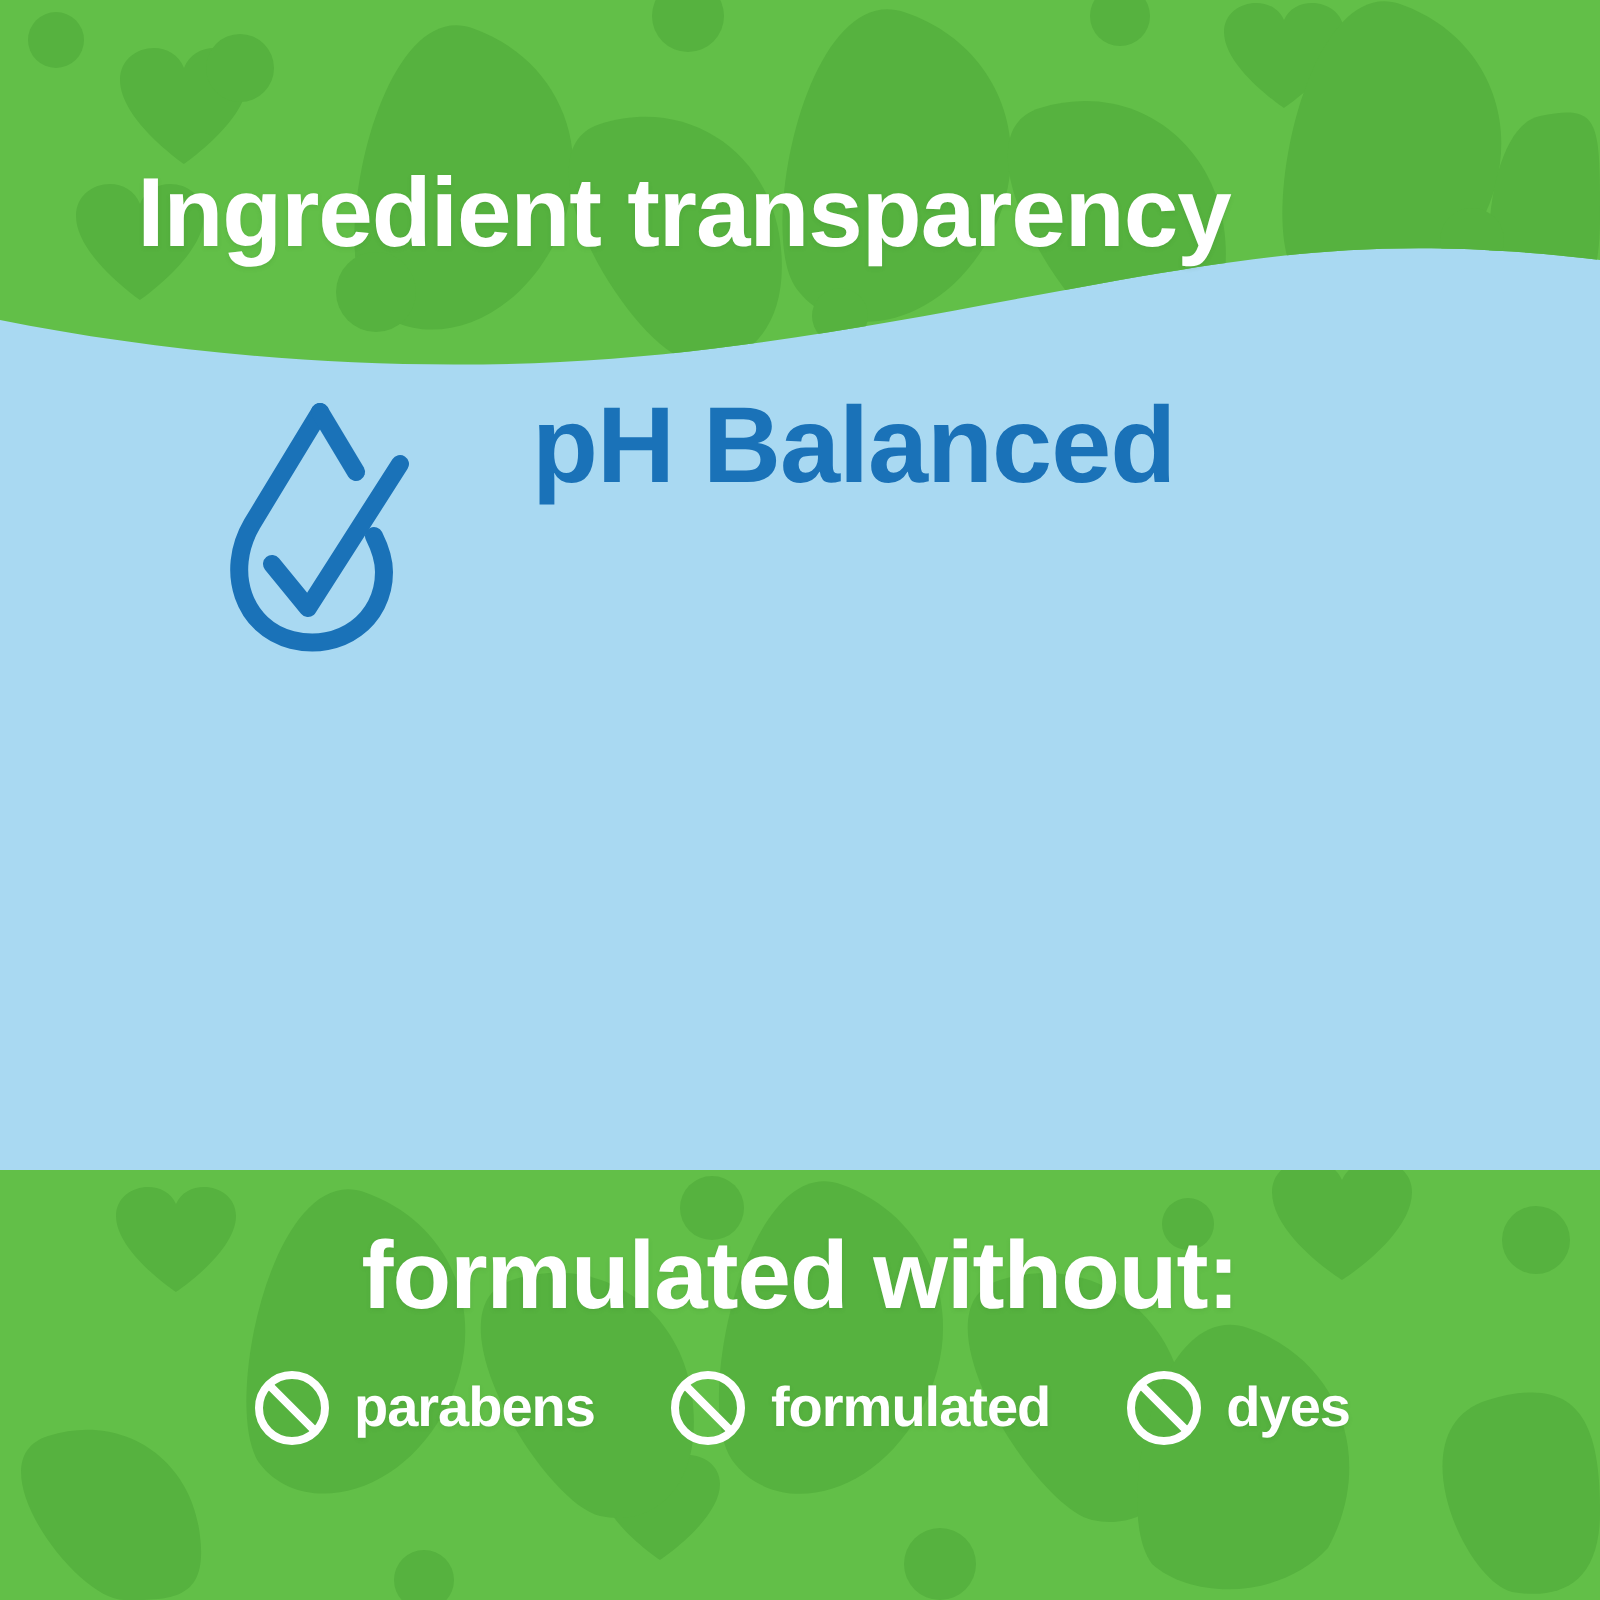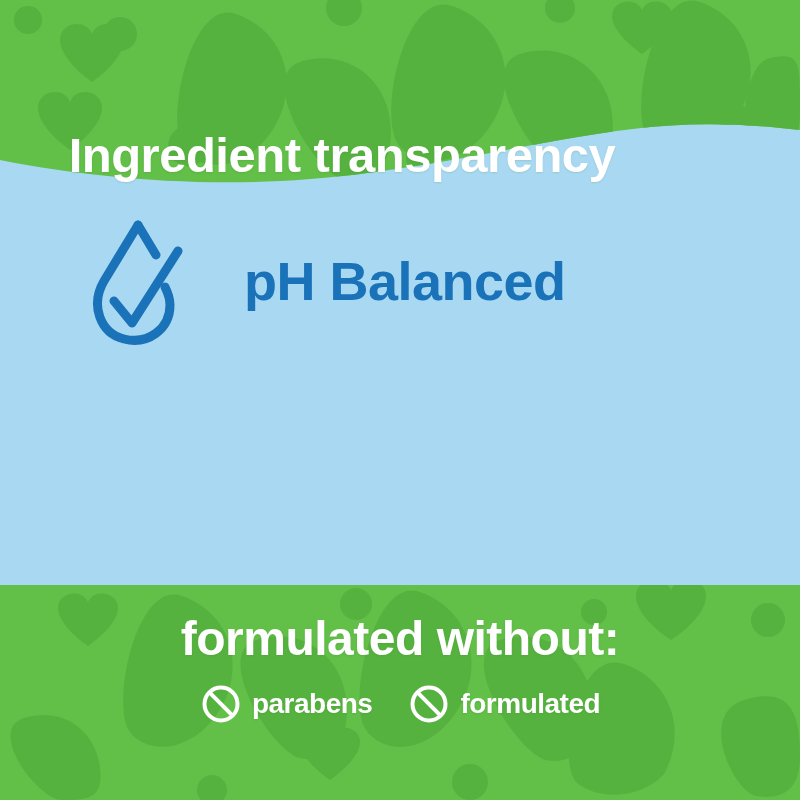--- a/index.html
+++ b/index.html
@@ -28,21 +28,21 @@
   }
 
   
   .header-band {
     position: absolute;
     left: 0;
     top: 0;
     width: 684px;
     height: 180px;
     display: flex;
-    align-items: flex-end;
+    align-items: center;
     justify-content: center;
     pointer-events: none;
   }
   .header-title {
     margin-top: 34px;
     color: #ffffff;
     font-size: 49px;
     font-weight: bold;
     letter-spacing: -0.5px;
     line-height: 1;
@@ -56,23 +56,23 @@
     left: 0;
     top: 196px;
     width: 800px;
     height: 380px;
     display: flex;
     flex-direction: column;
     justify-content: flex-start;
   }
   .feature-row {
     display: flex;
-    align-items: center;
+    align-items: flex-start;
     height: 170px;
-    padding-left: 86px;
+    padding-left: 108px;
     box-sizing: border-box;
   }
   .feature-row.second {
     margin-top: 25px;
   }
   .feature-icon {
     width: 108px;
     height: 132px;
     flex: 0 0 auto;
     display: block;
@@ -253,18 +253,25 @@
         </div>
 
         <div class="exclusion-item">
           <svg class="no-icon" viewBox="0 0 42 42" fill="none">
             <circle cx="21" cy="21" r="16.5" stroke="#ffffff" stroke-width="4"></circle>
             <line x1="10.2" y1="10.2" x2="31.8" y2="31.8" stroke="#ffffff" stroke-width="4" stroke-linecap="round"></line>
           </svg>
           <span class="exclusion-label">formulated</span>
         </div>
 
+        <div class="exclusion-item">
+          <svg class="no-icon" viewBox="0 0 42 42" fill="none">
+            <circle cx="21" cy="21" r="16.5" stroke="#ffffff" stroke-width="4"></circle>
+            <line x1="10.2" y1="10.2" x2="31.8" y2="31.8" stroke="#ffffff" stroke-width="4" stroke-linecap="round"></line>
+          </svg>
+          <span class="exclusion-label">dyes</span>
+        </div>
 
       </div>
     </div>
   </div>
 
 </div>
 
 </body></html>

